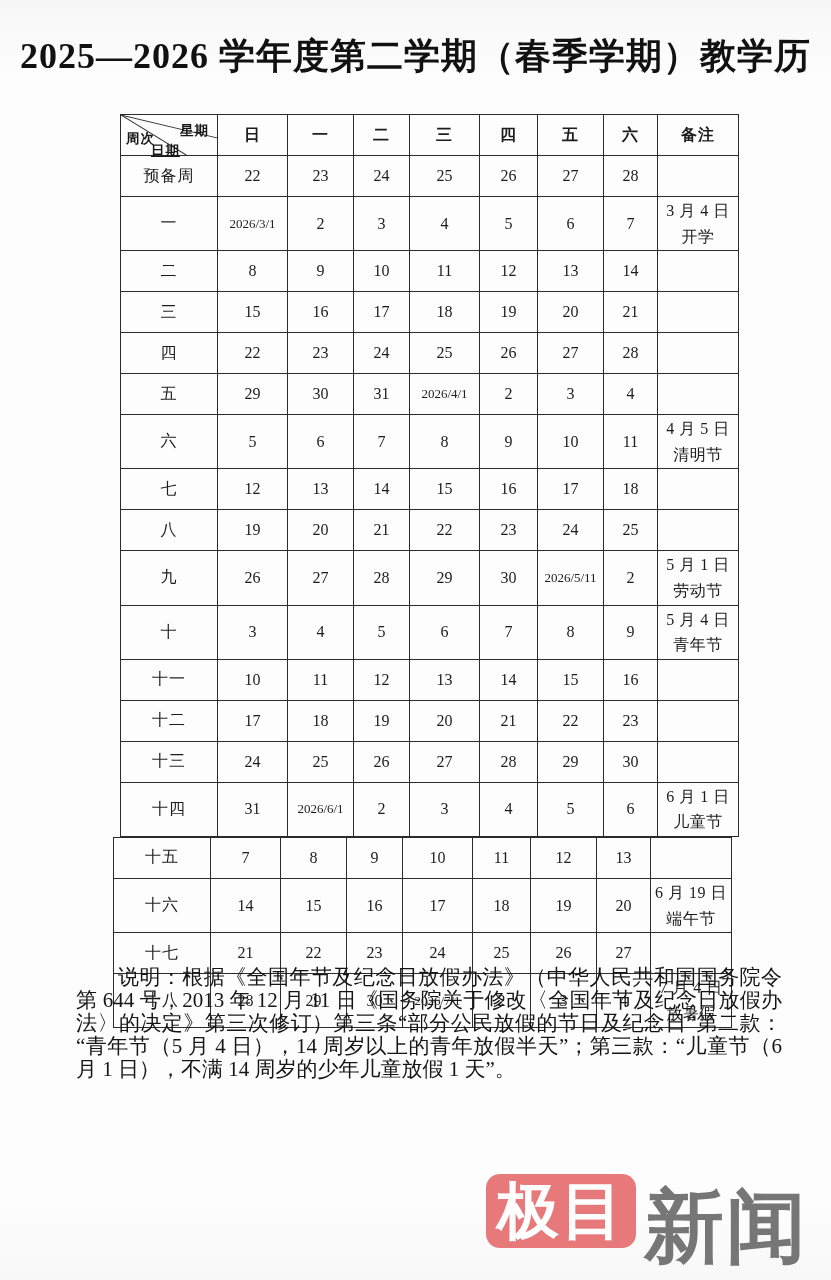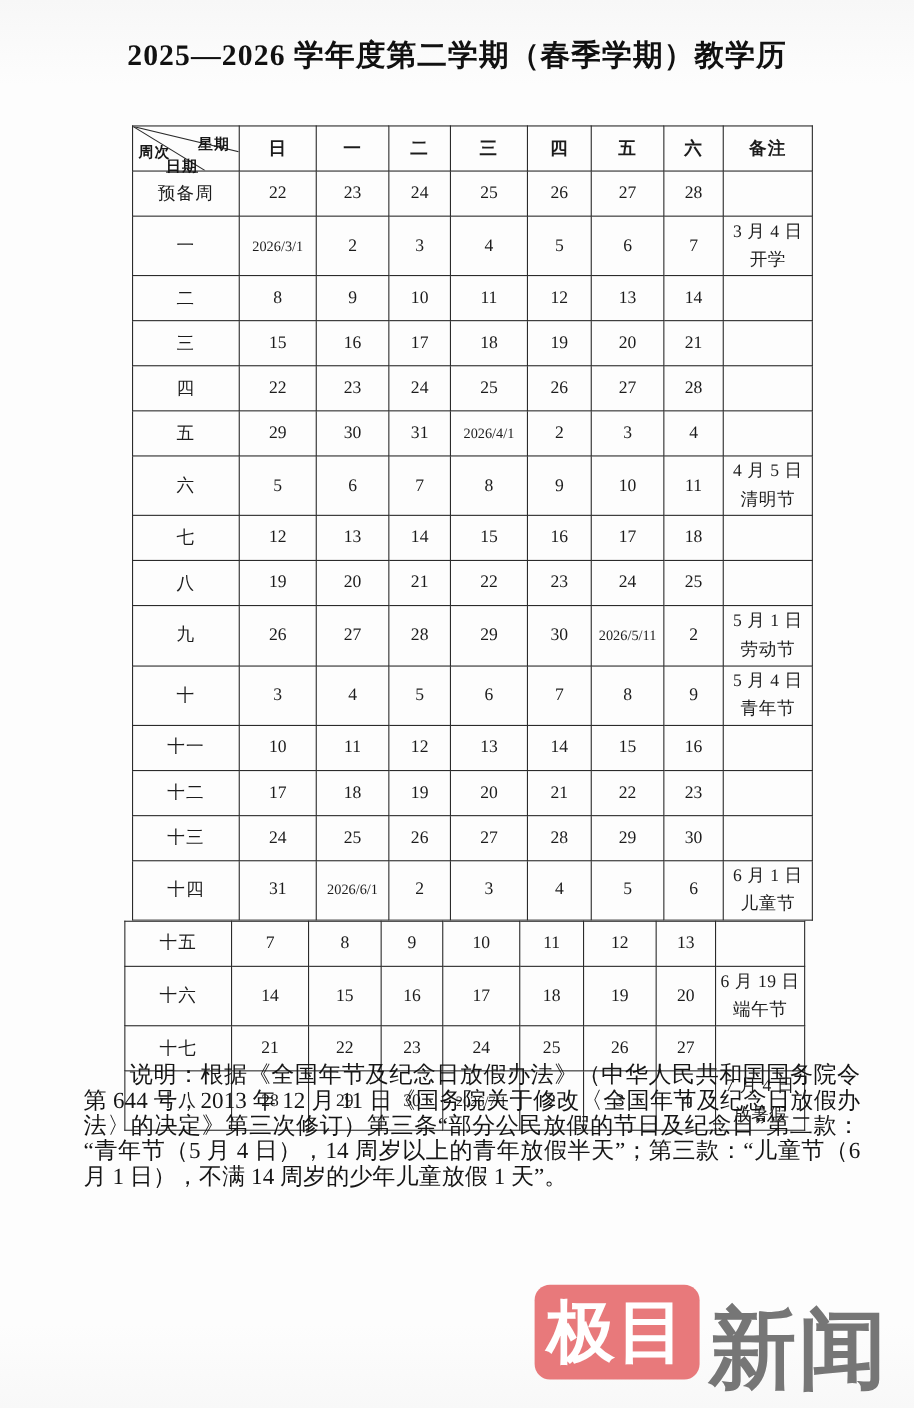--- a/index.html
+++ b/index.html
@@ -12,21 +12,21 @@
     overflow:hidden;
   }
   .page{
     position:absolute;left:0;top:0;width:831px;height:1280px;
     background:linear-gradient(180deg,#f7f7f7 0%,#fdfdfd 6%,#fdfdfd 94%,#f8f8f8 100%);
   }
   
   .doc-title{
     position:absolute;top:32px;left:0;width:100%;
     text-align:center;
-    font-size:27px;font-weight:bold;
+    font-size:36px;font-weight:bold;
     letter-spacing:1px;
     color:#111;
   }
   
   .table-zone{position:absolute;left:120px;top:114px;}
   table.cal{
     border-collapse:collapse;
     table-layout:fixed;
     width:618px;
     background:#fdfdfd;
@@ -70,21 +70,21 @@
     text-indent:2em;
     color:#151515;
   }
   
   .logo{
     position:absolute;left:486px;top:1155px;
     display:flex;align-items:center;
     font-family:"Liberation Sans","DejaVu Sans",sans-serif;
   }
   .logo-badge{
-    width:150px;height:86px;
+    width:150px;height:74px;
     border-radius:14px;
     display:flex;align-items:center;justify-content:center;
     font-size:62px;font-weight:bold;
     color:#ffffff;
     letter-spacing:2px;
   }
   .logo-suffix{
     margin-left:8px;
     font-size:80px;font-weight:bold;
     letter-spacing:2px;

